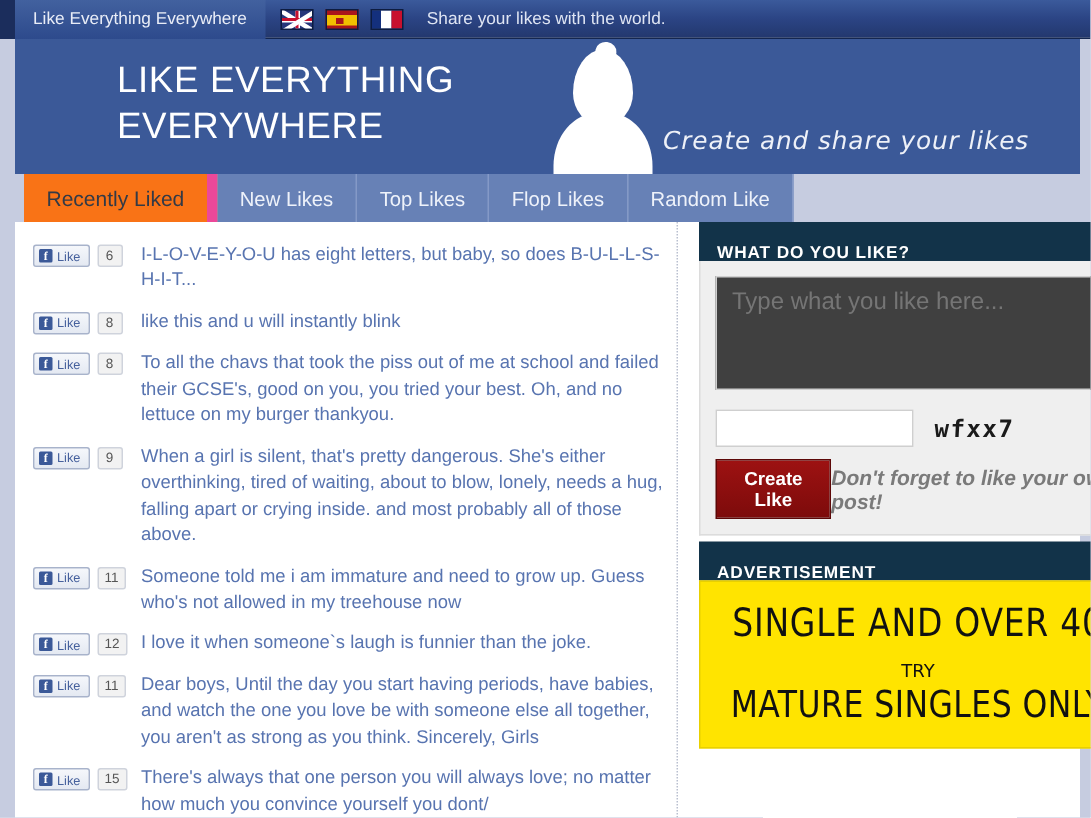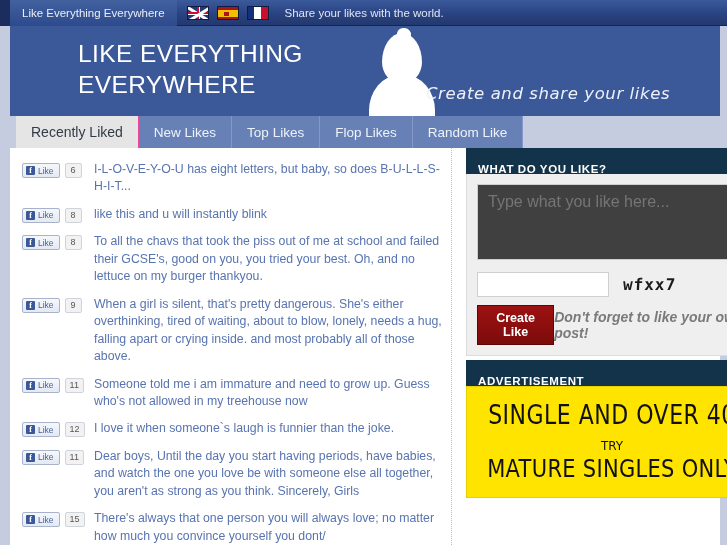--- a/index.html
+++ b/index.html
@@ -72,39 +72,39 @@
   }
   .sil-head::after {
     content:""; position:absolute; left:15px; top:-5px; width:14px; height:12px;
     background:#fff; border-radius:50% 50% 0 0; transform: rotate(8deg);
   }
   .sil-body {
     position: absolute; left: 4px; top: 42px; width: 66px; height: 48px;
     background: #fff; border-radius: 46% 46% 8% 8% / 74% 74% 10% 10%;
   }
   .banner-tag {
-    position: absolute; left: 416px; top: 58px; color: #eef1f8;
+    position: absolute; left: 432px; top: 58px; color: #eef1f8;
     font-size: 16.5px; font-style: italic; font-family: "DejaVu Sans", sans-serif;
     letter-spacing: .6px;
   }
 
   
   .tabs {
     position: absolute; left: 16px; top: 116px; height: 32px;
     display: flex; align-items: stretch;
   }
   .tab {
     display: flex; align-items: center; justify-content: center;
     padding: 0 15px; font-size: 13.5px; color: #eef2fa;
     background: #6781b6; border-right: 1px solid #8499c7;
     cursor: pointer; white-space: nowrap;
   }
   .tab.active {
-    background: #e5e5e5; color: #333a46; font-size: 14px;
-    border-right: 1px solid #ec4899; font-weight: 400;
+    background: #f97316; color: #333a46; font-size: 14px;
+    border-right: 7px solid #ec4899; font-weight: 400;
   }
 
   
   .card {
     position: absolute; left: 10px; top: 148px; width: 710px; height: 397px;
     background: #ffffff;
   }
   .divider {
     position: absolute; left: 441px; top: 0; width: 1px; height: 397px;
     border-left: 1px dotted #b9bfcf;

